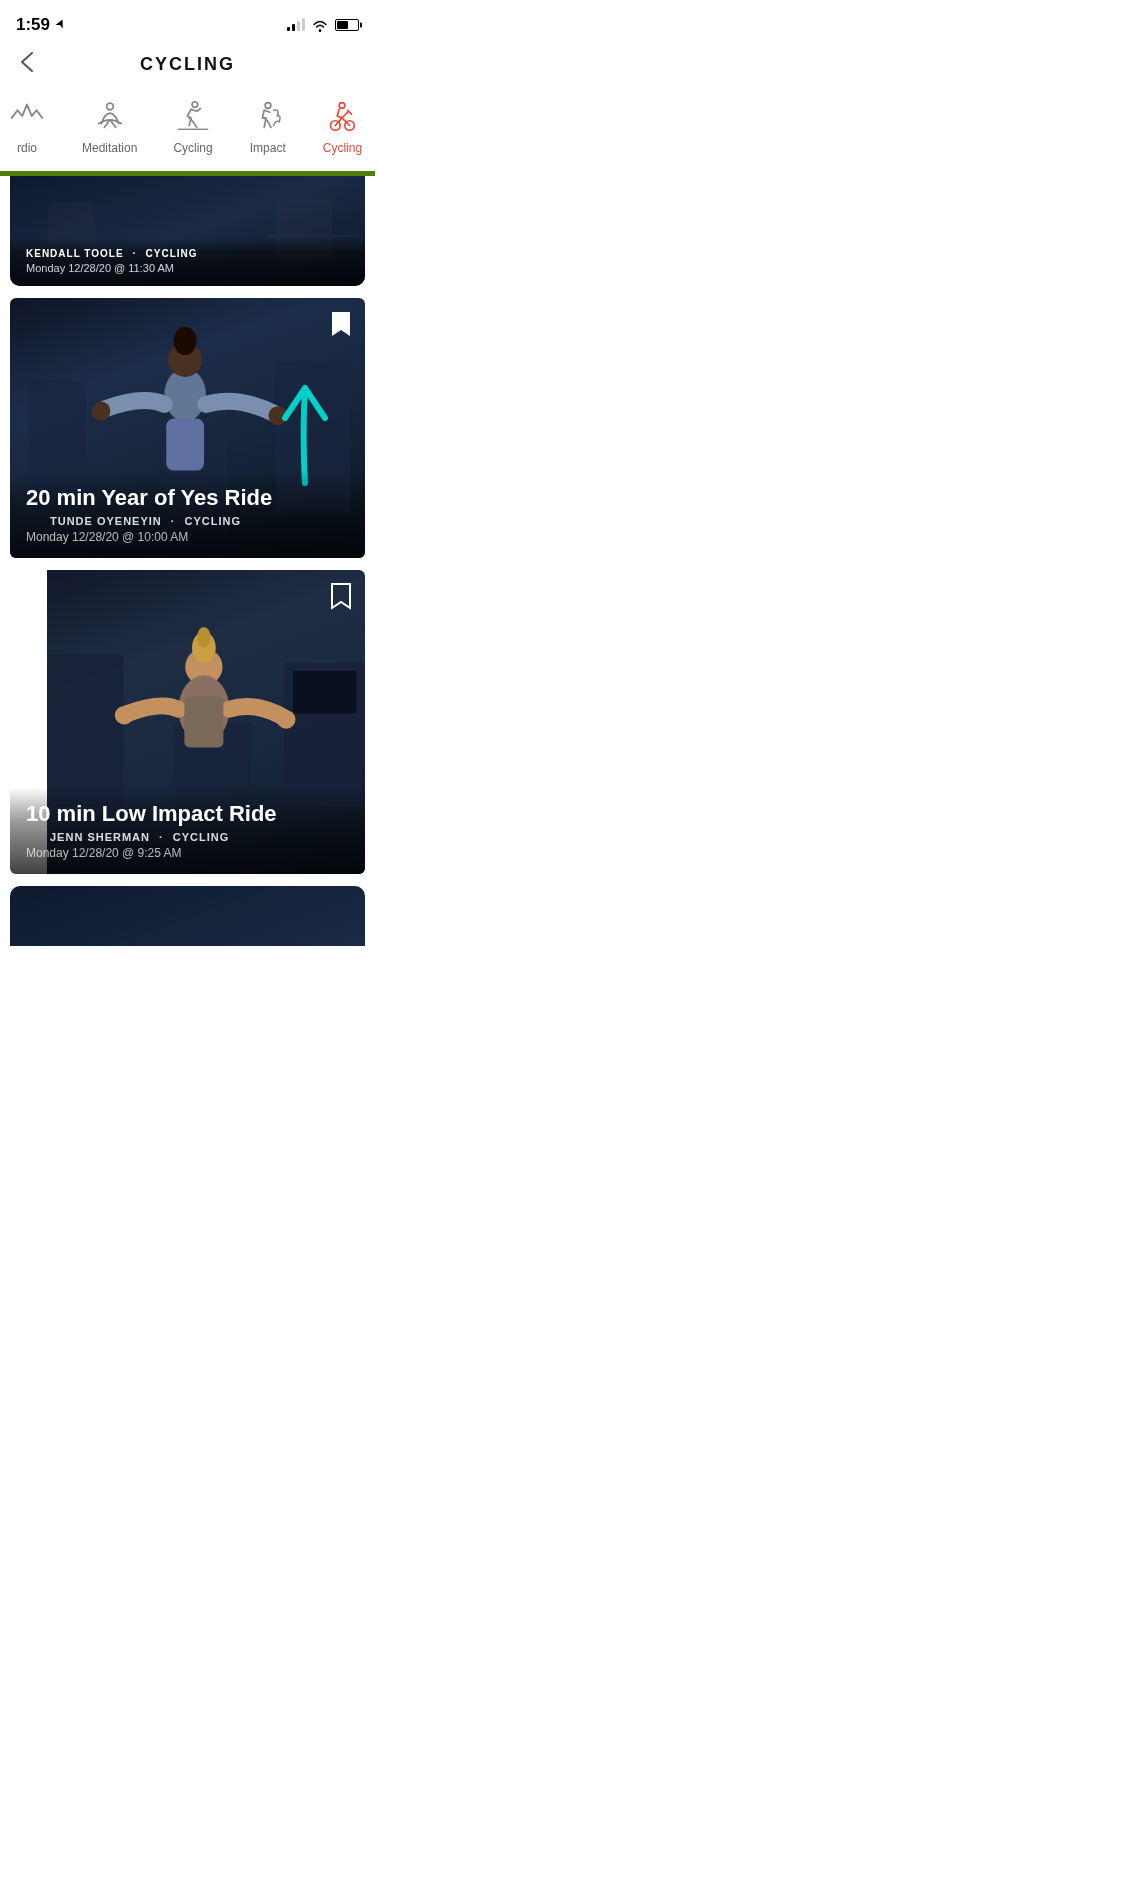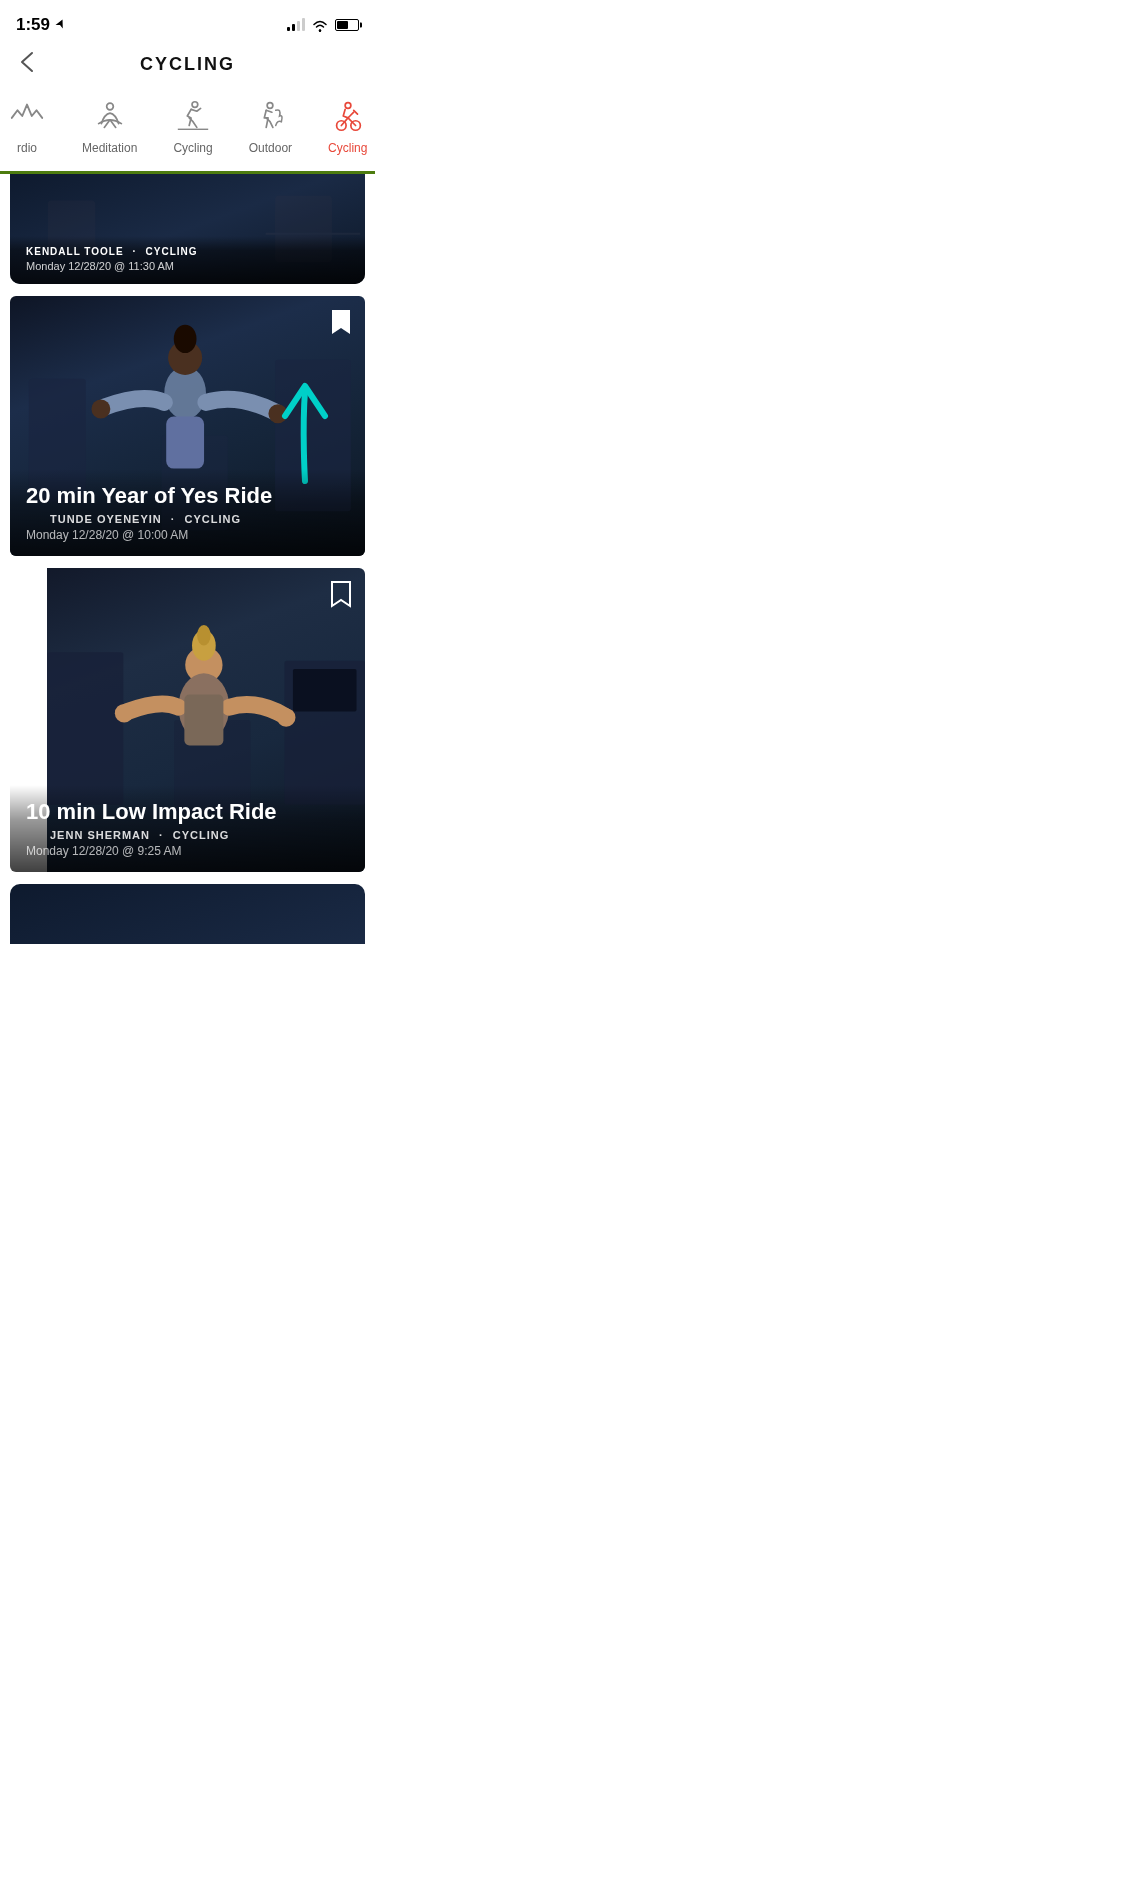--- a/index.html
+++ b/index.html
@@ -111,21 +111,21 @@
     }
 
     
     .category-nav {
       display: flex;
       align-items: flex-start;
       overflow-x: auto;
       padding: 8px 0 12px 0;
       gap: 0;
       scrollbar-width: none;
-      border-bottom: 3px solid #4d7c0f;
+      border-bottom: 5px solid #4d7c0f;
     }
 
     .category-nav::-webkit-scrollbar { display: none; }
 
     .category-item {
       display: flex;
       flex-direction: column;
       align-items: center;
       gap: 6px;
       padding: 4px 18px;
@@ -330,21 +330,21 @@
   </div>
 
   <div class="category-item">
     <svg class="category-icon" viewBox="0 0 40 40">
       <circle cx="20" cy="9" r="3" fill="none" stroke="#888" stroke-width="1.8"></circle>
       <path d="M16 14 L14 22 L18 22 L16 32" fill="none" stroke="#888" stroke-width="1.8" stroke-linecap="round" stroke-linejoin="round"></path>
       <path d="M16 14 L22 16" fill="none" stroke="#888" stroke-width="1.8" stroke-linecap="round"></path>
       <path d="M16 22 L20 26 L23 32" fill="none" stroke="#888" stroke-width="1.8" stroke-linecap="round" stroke-linejoin="round"></path>
       <path d="M26 14 Q32 12 30 20 Q34 18 32 26 Q28 24 26 30" fill="none" stroke="#888" stroke-width="1.6" stroke-linecap="round"></path>
     </svg>
-    <span class="category-label">Outdoor</span>
+    <span class="category-label">Impact</span>
   </div>
 
   <div class="category-item active">
     <svg class="category-icon" viewBox="0 0 40 40">
       <circle cx="20" cy="9" r="3" fill="none" stroke="#e8483a" stroke-width="1.8"></circle>
       <path d="M17 13 L15 20 L20 22 L22 20 L26 16" fill="none" stroke="#e8483a" stroke-width="1.8" stroke-linecap="round" stroke-linejoin="round"></path>
       <circle cx="13" cy="30" r="5" fill="none" stroke="#e8483a" stroke-width="1.8"></circle>
       <circle cx="28" cy="30" r="5" fill="none" stroke="#e8483a" stroke-width="1.8"></circle>
       <path d="M13 30 L20 22 L28 30" fill="none" stroke="#e8483a" stroke-width="1.8" stroke-linecap="round" stroke-linejoin="round"></path>
       <line x1="26" y1="14" x2="30" y2="18" stroke="#e8483a" stroke-width="1.8" stroke-linecap="round"></line>

